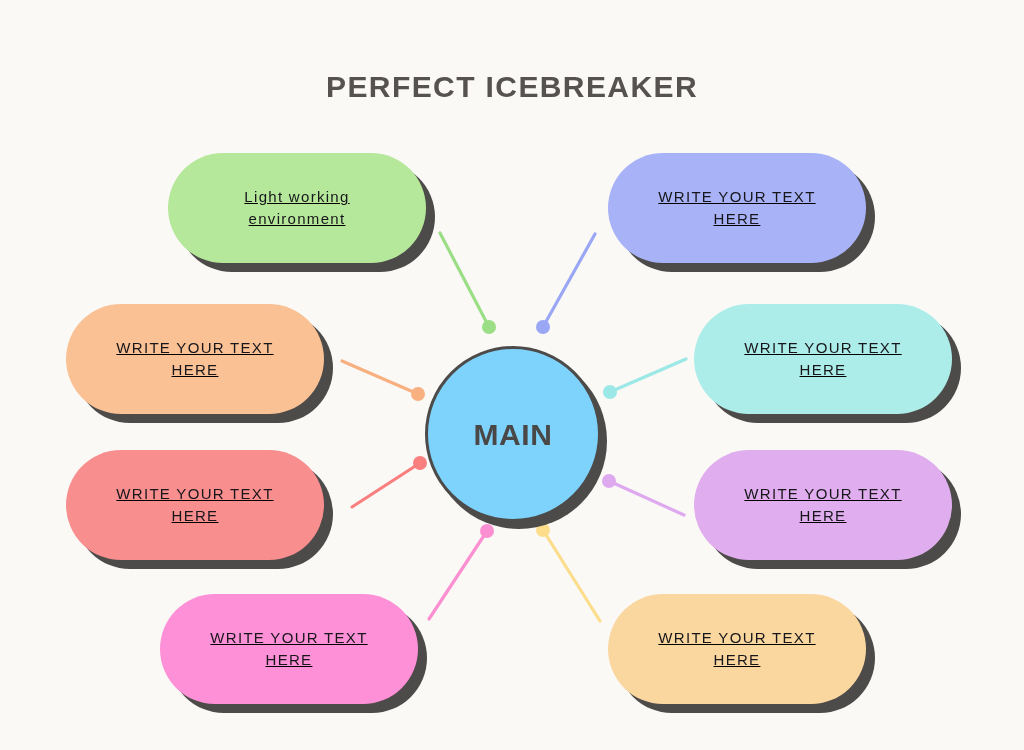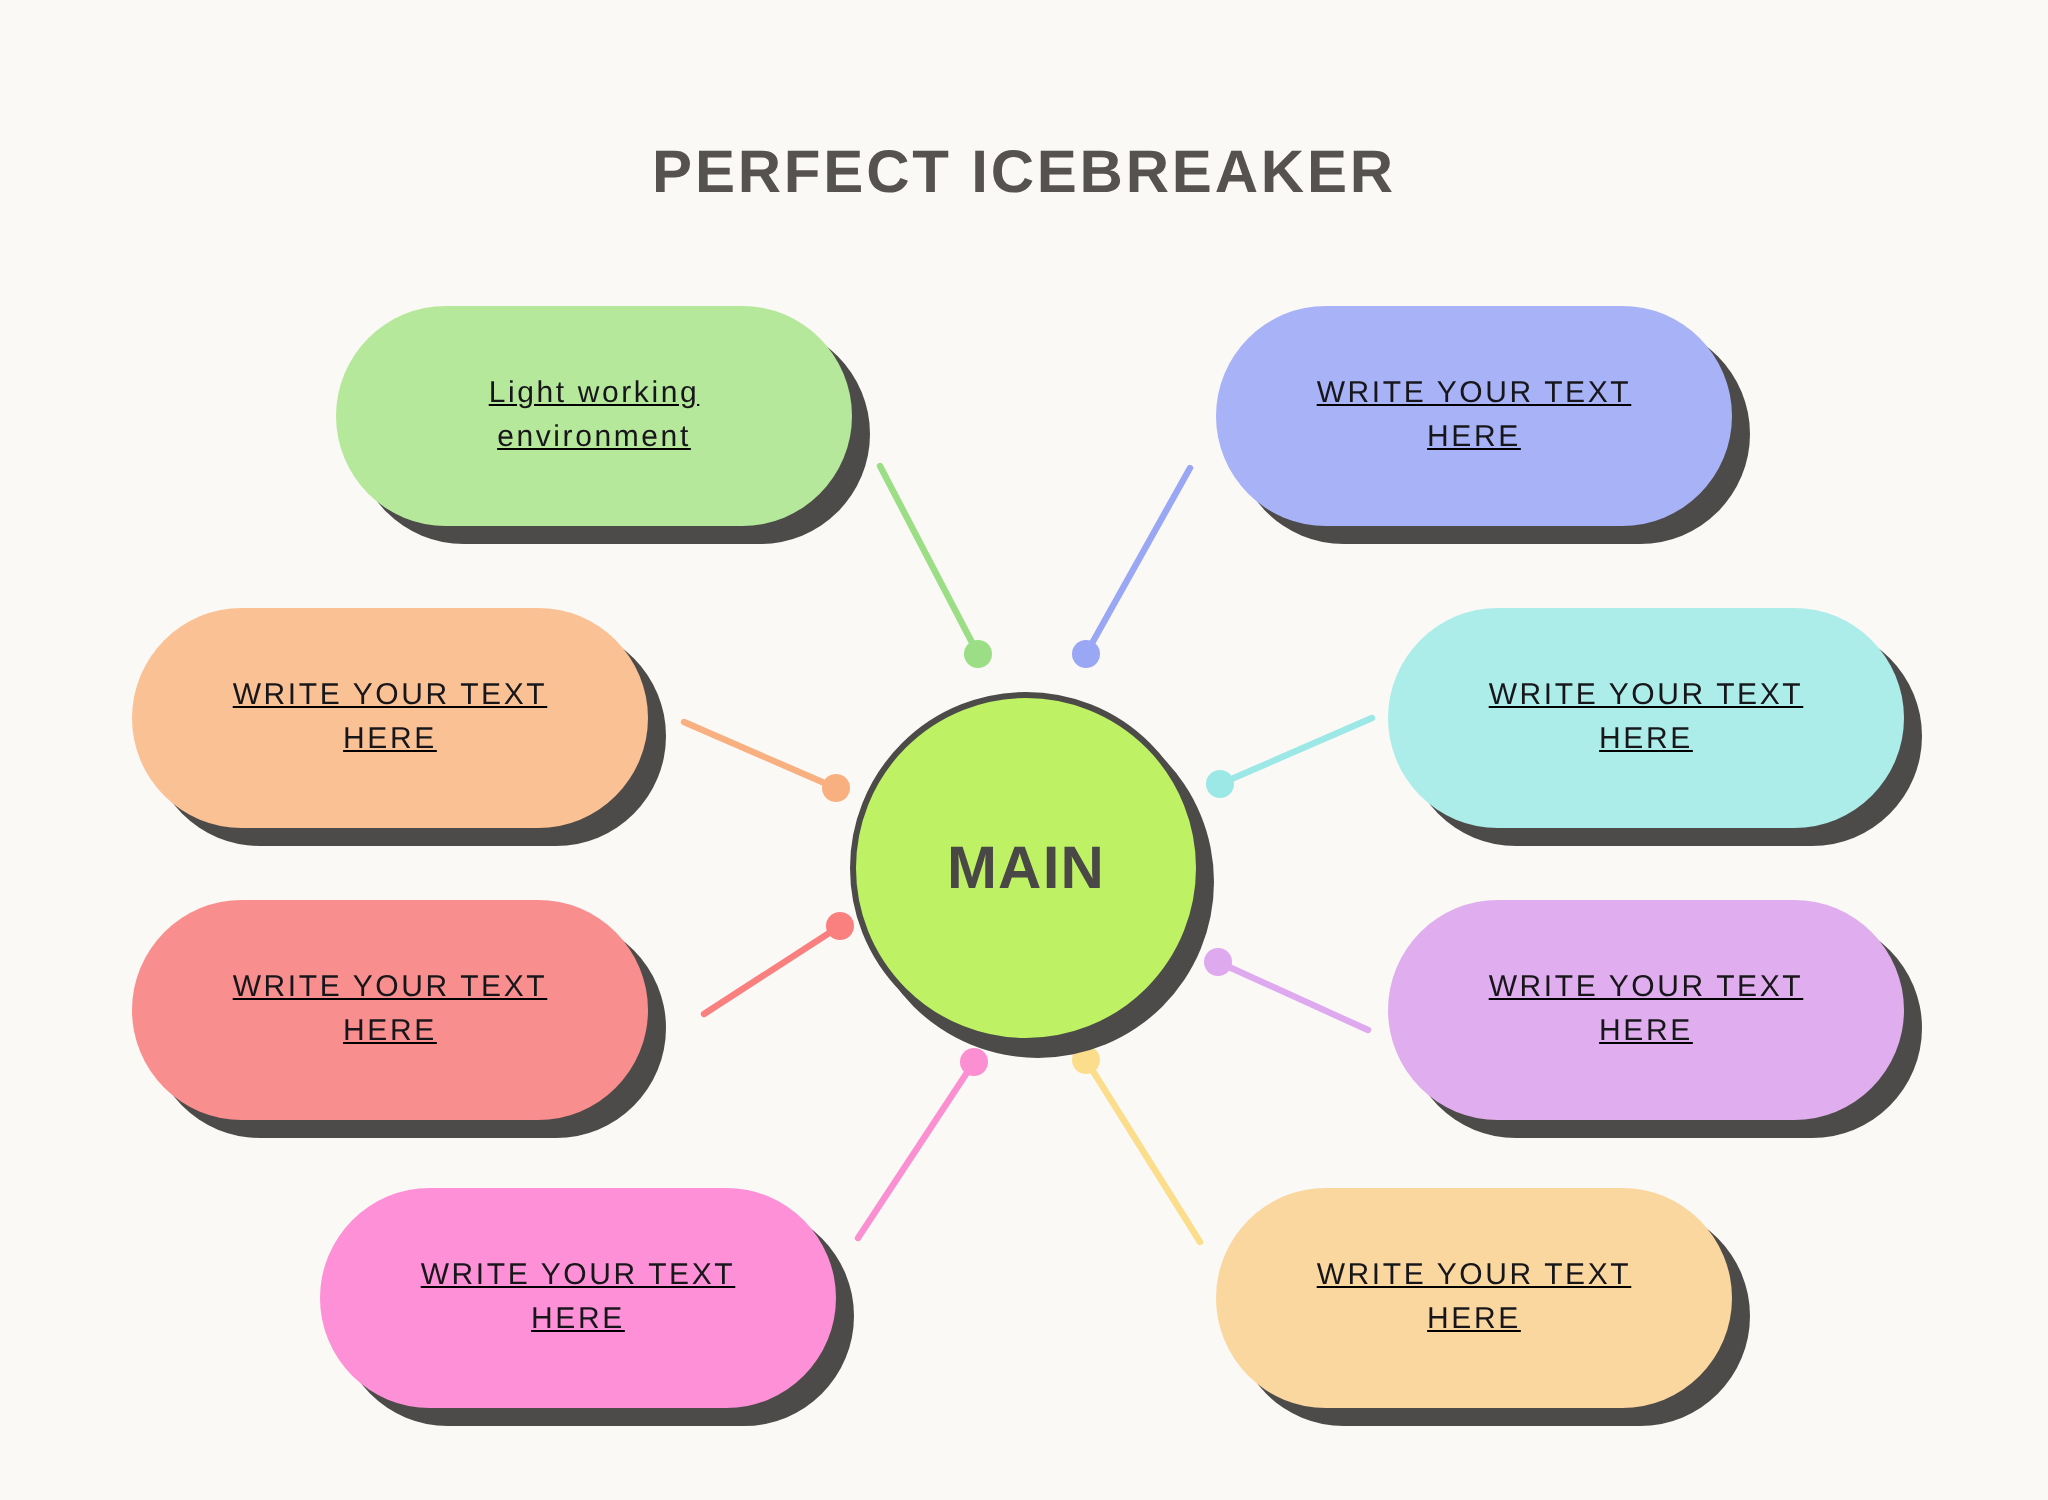--- a/index.html
+++ b/index.html
@@ -155,19 +155,19 @@
         </div>
       </div>
       <div class="node" style="left: 608px; top: 578px; width: 258px; height: 110px; background: rgb(251, 215, 160); box-shadow: rgb(77, 75, 73) 9px 9px 0px 0px;">
         <div class="node-label upper">
           <div>WRITE YOUR TEXT</div>
           <div>HERE</div>
         </div>
       </div>
     </div>
 
-  <div id="center-node" style="left: 425px; top: 330px; width: 176px; height: 176px; background: #bef264; border-color: rgb(77, 75, 73); box-shadow: rgb(77, 75, 73) 6px 7px 0px 0px;">
+  <div id="center-node" style="left: 425px; top: 330px; width: 176px; height: 176px; background: #7dd3fc; border-color: rgb(77, 75, 73); box-shadow: rgb(77, 75, 73) 6px 7px 0px 0px;">
     <div id="center-label">
         <div>MAIN</div>
       </div>
   </div>
 
 </div>
 
 </body></html>

